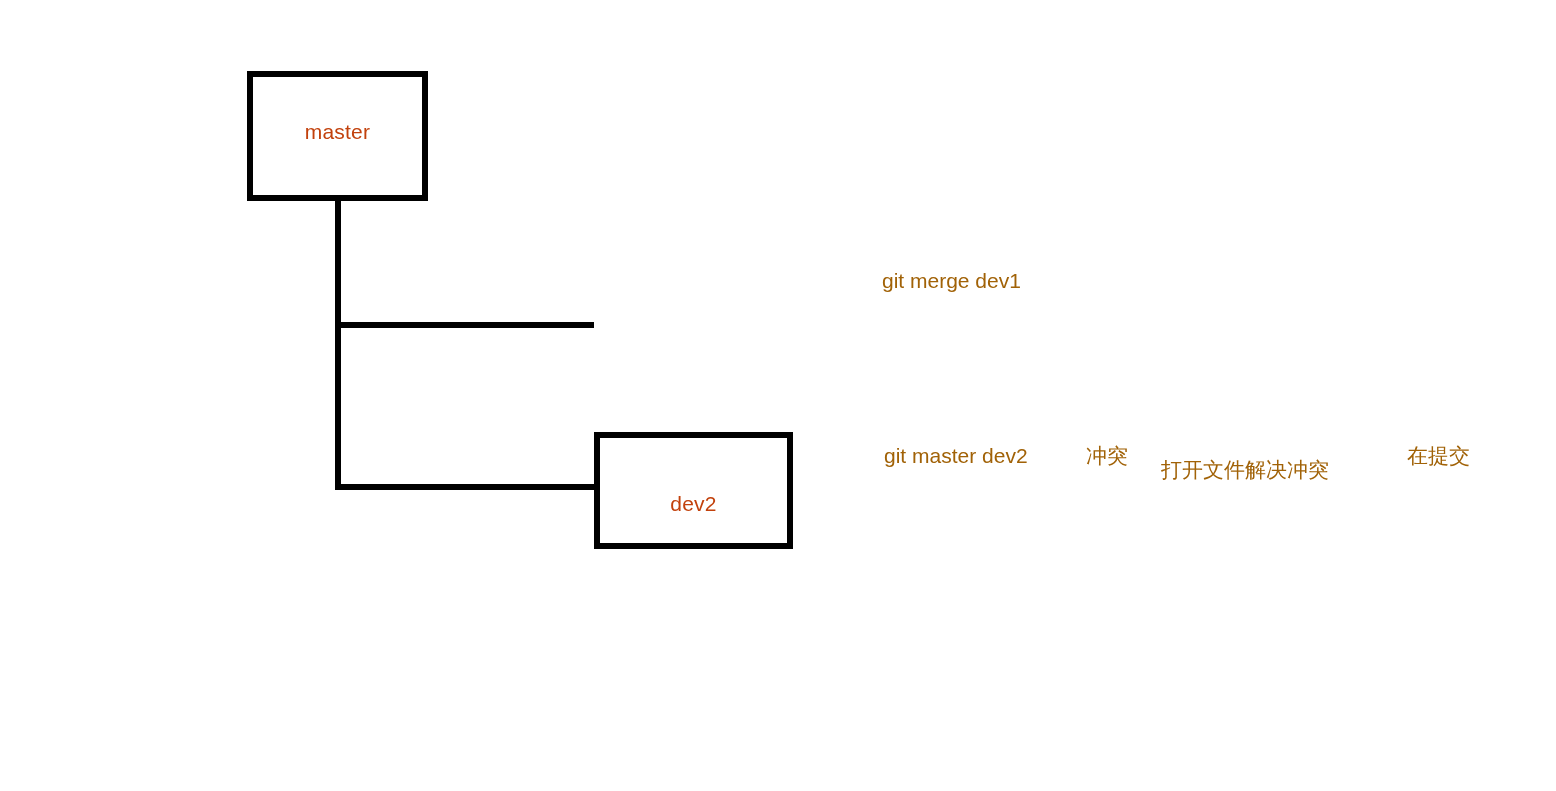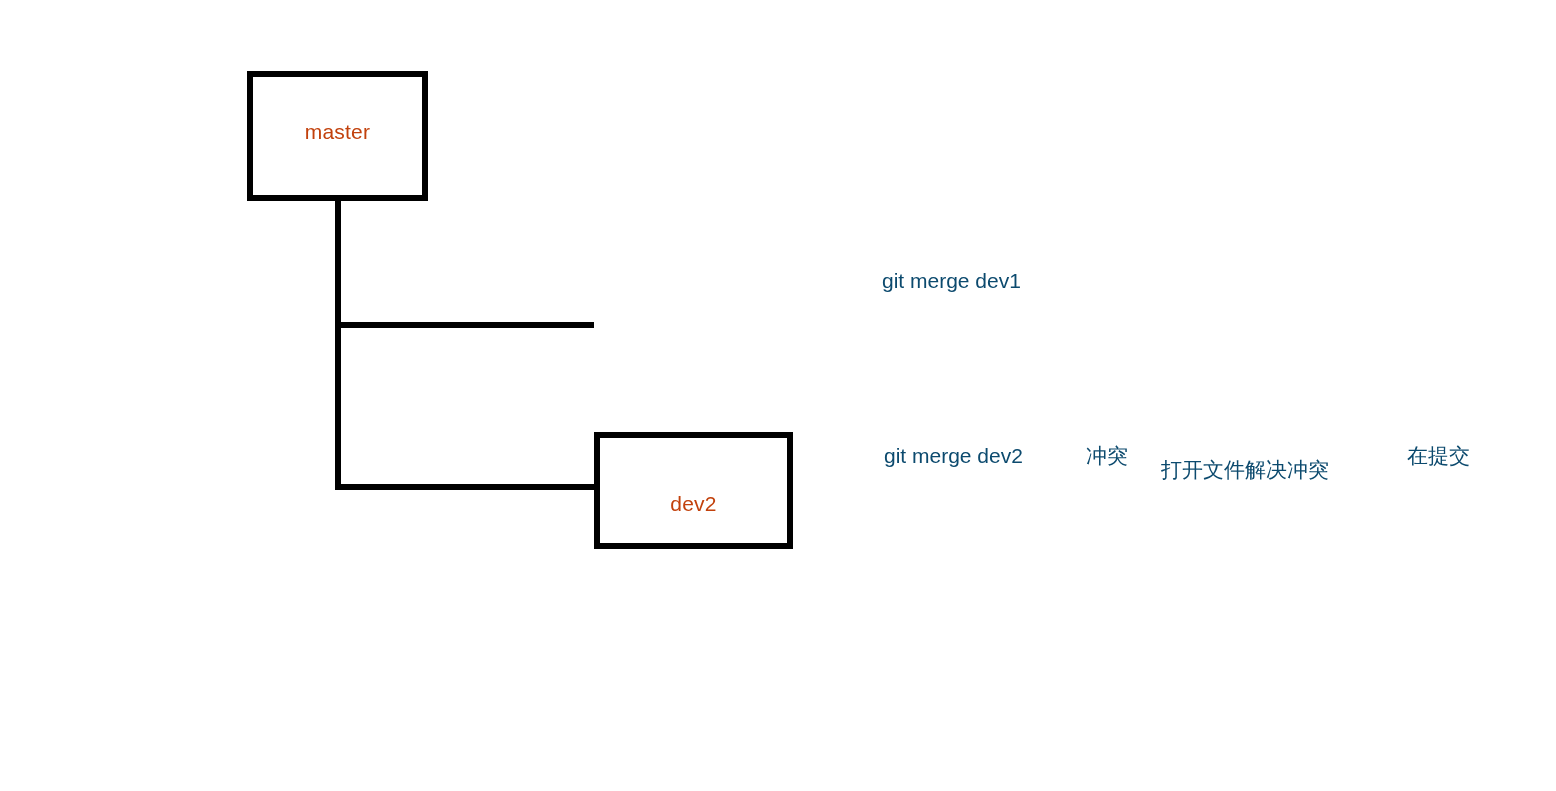--- a/index.html
+++ b/index.html
@@ -98,21 +98,21 @@
     left: 335px;
     top: 484px;
     width: 261px;
     height: 6px;
   }
   
   .annotation {
     position: absolute;
     font-size: 21px;
     font-weight: 400;
-    color: #0c4a6e;
+    color: #a16207;
     white-space: nowrap;
     line-height: 1;
   }
   .annotation.cjk {
     font-family: "DejaVu Sans", "Liberation Sans", sans-serif;
     text-align: right;
   }
   #ann-merge-dev1 { left: 882px;  top: 270px; }
   #ann-merge-dev2 { left: 884px;  top: 445px; }
   #ann-conflict   { left: 1086px; top: 446px; }
@@ -132,21 +132,21 @@
     <span class="node-label">master</span>
   </div>
 
 
   <div class="node-box" id="box-dev2">
     <span class="node-label">dev2</span>
   </div>
 
   <div class="annotation" id="ann-merge-dev1">git merge dev1</div>
 
-  <div class="annotation" id="ann-merge-dev2">git merge dev2</div>
+  <div class="annotation" id="ann-merge-dev2">git master dev2</div>
 
   <div class="annotation cjk" id="ann-conflict">冲突</div>
 
   <div class="annotation cjk" id="ann-resolve">打开文件解决冲突</div>
 
   <div class="annotation cjk" id="ann-recommit">在提交</div>
 
 </div>
 
 </body></html>

